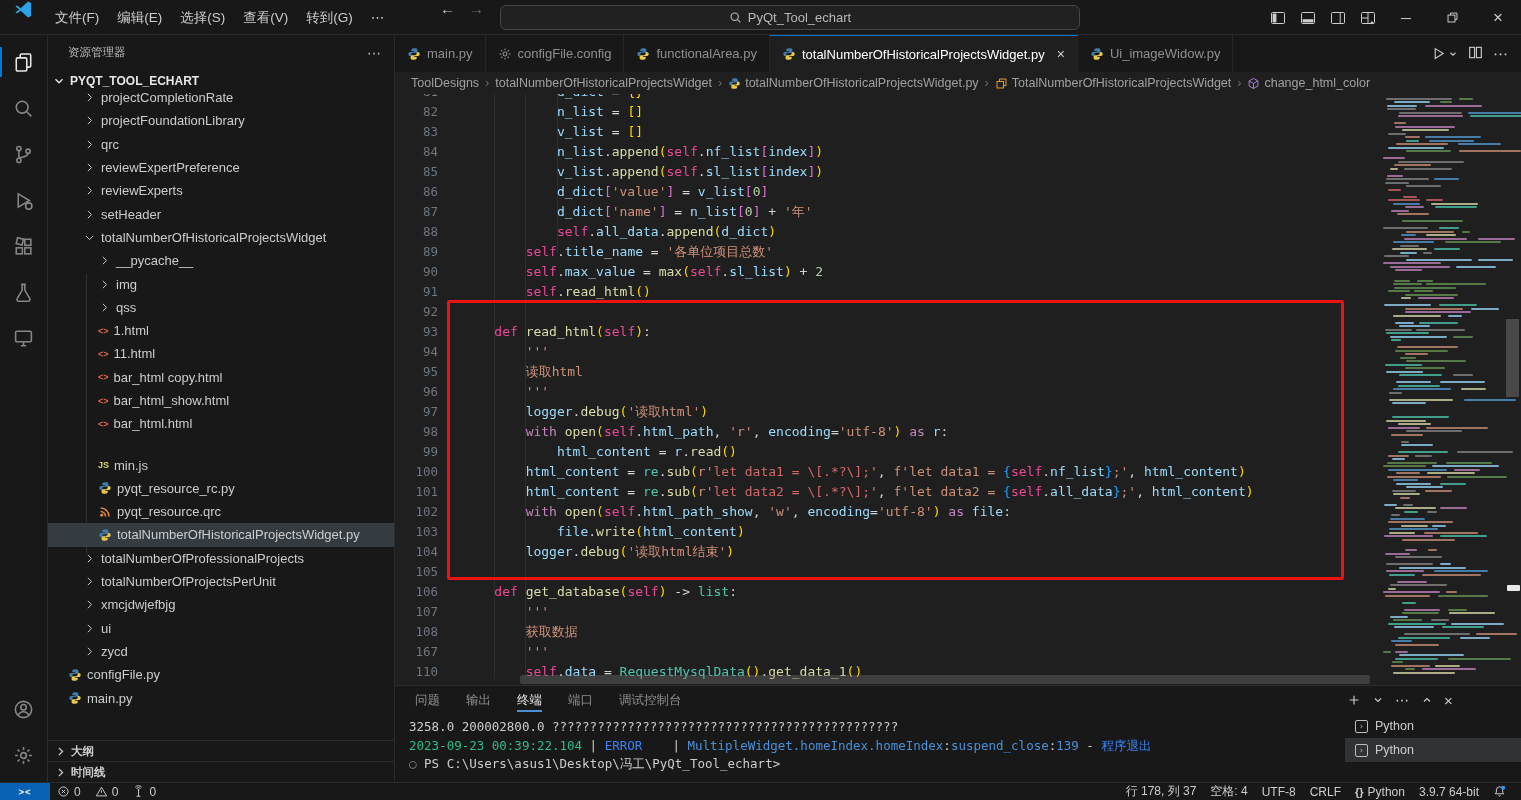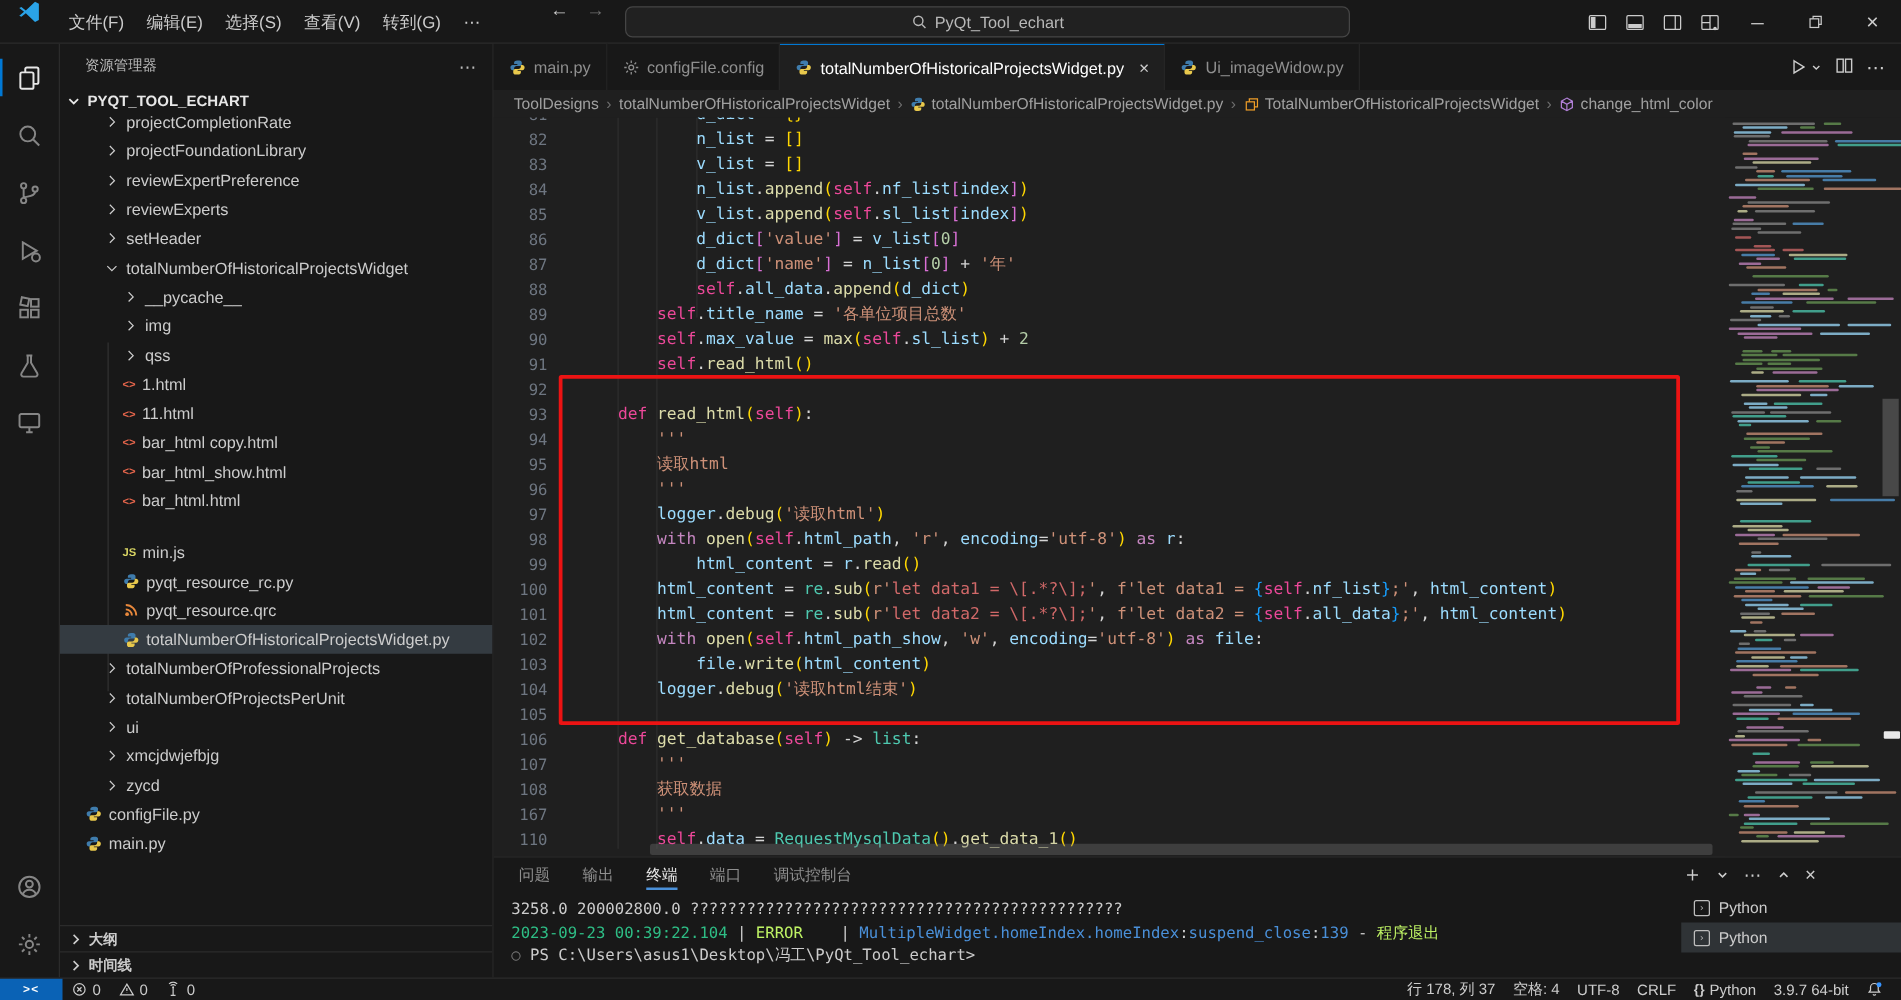--- a/index.html
+++ b/index.html
@@ -69,21 +69,21 @@
   #cursor-mark{position:absolute;right:1px;top:491px;width:13px;height:6px;background:#e8e8e8;border-radius:1px;}
 
   
   #panel{height:97px;background:#181818;border-top:1px solid #2b2b2b;display:flex;flex:none;}
   #panel-left{flex:1;display:flex;flex-direction:column;min-width:0;}
   #panel-tabs{height:28px;display:flex;align-items:center;gap:26px;padding-left:20px;flex:none;}
   .panel-tab{font-size:12.5px;color:#8f8f8f;position:relative;line-height:26px;}
   .panel-tab.active{color:#e7e7e7;}
   .panel-tab.active::after{content:"";position:absolute;left:0;right:0;bottom:1px;height:2px;background:#4a90d9;}
   #term-content{flex:1;padding:4px 0 0 14px;font-family:"DejaVu Sans Mono",monospace;font-size:12.5px;line-height:18.5px;white-space:pre;overflow:hidden;}
-  .tm-w{color:#cccccc}.tm-g{color:#2ebd85}.tm-r{color:#bef264}.tm-b{color:#4a90d9}.tm-d{color:#7a7a7a}
+  .tm-w{color:#cccccc}.tm-g{color:#2ebd85}.tm-r{color:#3b82f6}.tm-b{color:#4a90d9}.tm-d{color:#7a7a7a}
   #term-right{width:176px;flex:none;display:flex;flex-direction:column;}
   #term-actions{height:28px;display:flex;align-items:center;gap:11px;padding-left:2px;color:#cccccc;flex:none;}
   .term-row{height:24px;display:flex;align-items:center;gap:7px;padding-left:10px;font-size:12.5px;color:#cccccc;}
   .term-row.selected{background:#2f3336;}
   .term-sq{width:13px;height:13px;border:1px solid #bdbdbd;border-radius:2px;font-size:8px;display:flex;align-items:center;justify-content:center;color:#bdbdbd;font-family:"DejaVu Sans Mono",monospace;}
 
   
   #statusbar{height:18px;background:#181818;border-top:1px solid #2b2b2b;display:flex;justify-content:space-between;align-items:center;font-size:12px;color:#cccccc;flex:none;}
   #sb-left{display:flex;align-items:center;height:100%;}
   #sb-remote{height:100%;background:#0a62b5;color:#ffffff;display:flex;align-items:center;justify-content:center;width:50px;font-weight:bold;font-size:9.5px;letter-spacing:1px;}
@@ -279,20 +279,28 @@
                 </svg>
               </span>
               <span>projectFoundationLibrary</span>
             </div>
             <div class="tree-row" style="padding-left: 35px;">
               <span class="ic">
                 <svg width="13" height="13" viewBox="0 0 16 16" fill="none" stroke="currentColor" stroke-width="1.2">
                   <path d="M6 3.5L10.5 8 6 12.5"></path>
                 </svg>
               </span>
+              <span>qrc</span>
+            </div>
+            <div class="tree-row" style="padding-left: 35px;">
+              <span class="ic">
+                <svg width="13" height="13" viewBox="0 0 16 16" fill="none" stroke="currentColor" stroke-width="1.2">
+                  <path d="M6 3.5L10.5 8 6 12.5"></path>
+                </svg>
+              </span>
               <span>reviewExpertPreference</span>
             </div>
             <div class="tree-row" style="padding-left: 35px; text-align: center;">
               <span class="ic">
                 <svg width="13" height="13" viewBox="0 0 16 16" fill="none" stroke="currentColor" stroke-width="1.2">
                   <path d="M6 3.5L10.5 8 6 12.5"></path>
                 </svg>
               </span>
               <span>reviewExperts</span>
             </div>
@@ -414,29 +422,29 @@
                 </svg>
               </span>
               <span>totalNumberOfProjectsPerUnit</span>
             </div>
             <div class="tree-row" style="padding-left: 35px;">
               <span class="ic">
                 <svg width="13" height="13" viewBox="0 0 16 16" fill="none" stroke="currentColor" stroke-width="1.2">
                   <path d="M6 3.5L10.5 8 6 12.5"></path>
                 </svg>
               </span>
+              <span>xmcjdwjefbjg</span>
+            </div>
+            <div class="tree-row" style="padding-left: 35px;">
+              <span class="ic">
+                <svg width="13" height="13" viewBox="0 0 16 16" fill="none" stroke="currentColor" stroke-width="1.2">
+                  <path d="M6 3.5L10.5 8 6 12.5"></path>
+                </svg>
+              </span>
               <span>ui</span>
-            </div>
-            <div class="tree-row" style="padding-left: 35px;">
-              <span class="ic">
-                <svg width="13" height="13" viewBox="0 0 16 16" fill="none" stroke="currentColor" stroke-width="1.2">
-                  <path d="M6 3.5L10.5 8 6 12.5"></path>
-                </svg>
-              </span>
-              <span>xmcjdwjefbjg</span>
             </div>
             <div class="tree-row" style="padding-left: 35px;">
               <span class="ic">
                 <svg width="13" height="13" viewBox="0 0 16 16" fill="none" stroke="currentColor" stroke-width="1.2">
                   <path d="M6 3.5L10.5 8 6 12.5"></path>
                 </svg>
               </span>
               <span>zycd</span>
             </div>
             <div class="tree-row" style="padding-left: 20px;">
@@ -490,20 +498,29 @@
               <span>main.py</span>
             </div>
             <div class="tab">
               <span class="ic">
                 <svg width="14" height="14" viewBox="0 0 16 16" fill="none" stroke="currentColor" stroke-width="1.2">
                   <circle cx="8" cy="8" r="2.2"></circle>
                   <path d="M8 1.6v2.2M8 12.2v2.2M1.6 8h2.2M12.2 8h2.2M3.5 3.5L5 5M11 11l1.5 1.5M12.5 3.5L11 5M5 11l-1.5 1.5"></path>
                 </svg>
               </span>
               <span>configFile.config</span>
+            </div>
+            <div class="tab">
+              <span class="ic">
+                <svg width="14" height="14" viewBox="0 0 16 16" fill="none" stroke="currentColor" stroke-width="1.2">
+                  <path d="M7.8 1.5c-2 0-2.9.9-2.9 2v1.4h3v.7H3.6c-1.2 0-2.1 1-2.1 2.4s.9 2.4 2.1 2.4h1.3V8.9c0-1.2 1-2.2 2.2-2.2h3c1 0 1.8-.8 1.8-1.8V3.5c0-1.1-.9-2-2.1-2z" fill="#3f7cac" stroke="none"></path>
+                  <path d="M8.2 14.5c2 0 2.9-.9 2.9-2v-1.4h-3v-.7h4.3c1.2 0 2.1-1 2.1-2.4s-.9-2.4-2.1-2.4h-1.3v1.5c0 1.2-1 2.2-2.2 2.2h-3c-1 0-1.8.8-1.8 1.8v1.4c0 1.1.9 2 2.1 2z" fill="#e8c84c" stroke="none"></path>
+                </svg>
+              </span>
+              <span>functionalArea.py</span>
             </div>
             <div class="tab active">
               <span class="ic">
                 <svg width="14" height="14" viewBox="0 0 16 16" fill="none" stroke="currentColor" stroke-width="1.2">
                   <path d="M7.8 1.5c-2 0-2.9.9-2.9 2v1.4h3v.7H3.6c-1.2 0-2.1 1-2.1 2.4s.9 2.4 2.1 2.4h1.3V8.9c0-1.2 1-2.2 2.2-2.2h3c1 0 1.8-.8 1.8-1.8V3.5c0-1.1-.9-2-2.1-2z" fill="#3f7cac" stroke="none"></path>
                   <path d="M8.2 14.5c2 0 2.9-.9 2.9-2v-1.4h-3v-.7h4.3c1.2 0 2.1-1 2.1-2.4s-.9-2.4-2.1-2.4h-1.3v1.5c0 1.2-1 2.2-2.2 2.2h-3c-1 0-1.8.8-1.8 1.8v1.4c0 1.1.9 2 2.1 2z" fill="#e8c84c" stroke="none"></path>
                 </svg>
               </span>
               <span>totalNumberOfHistoricalProjectsWidget.py</span>
               <span class="tab-close">×</span>

